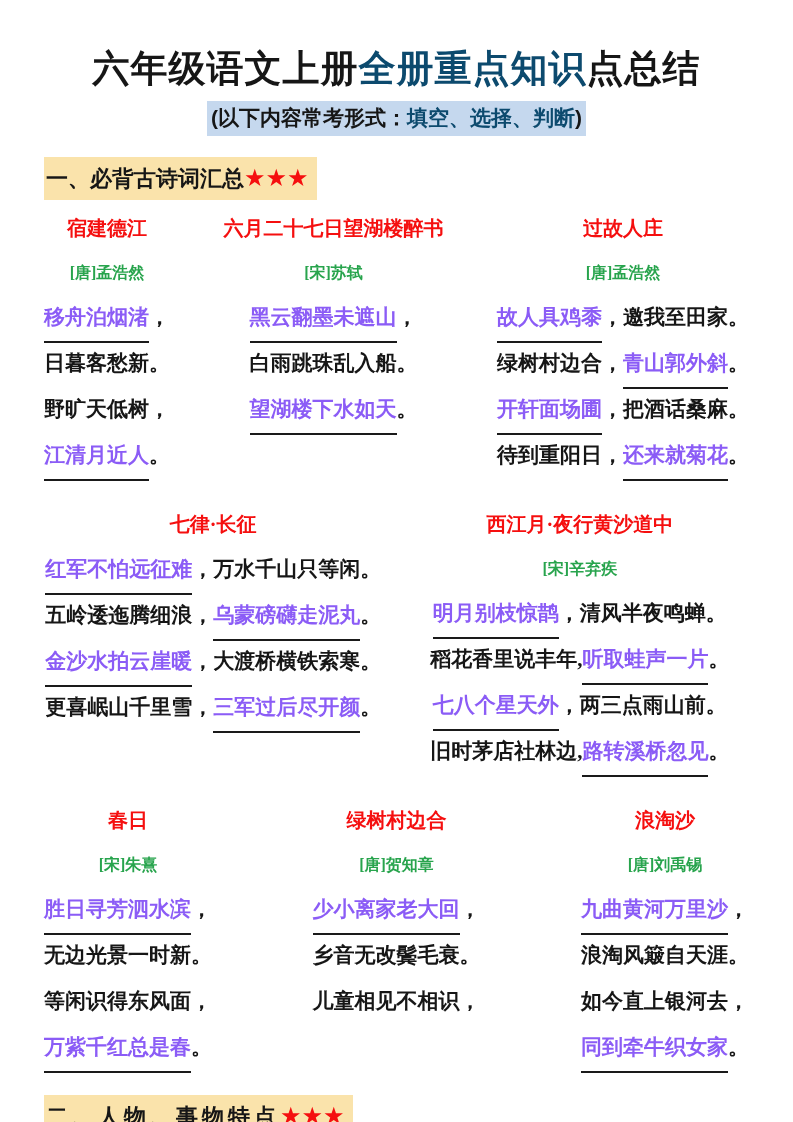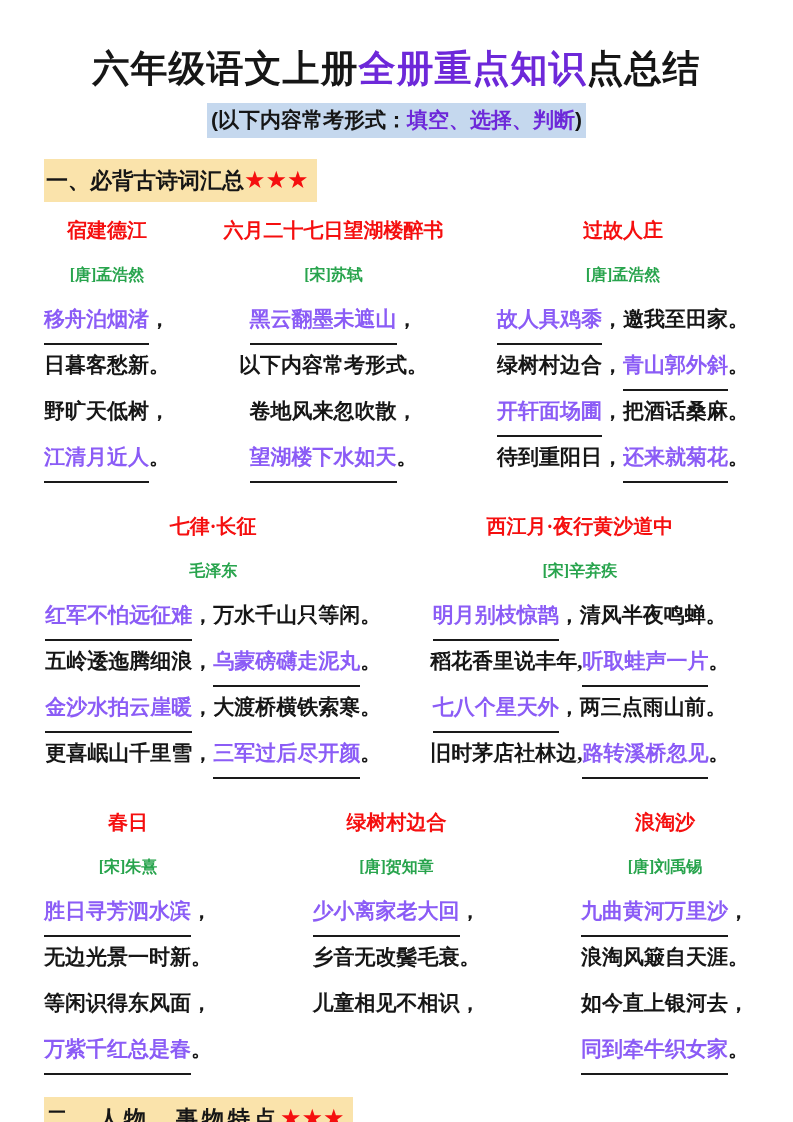--- a/index.html
+++ b/index.html
@@ -14,21 +14,21 @@
   .page { width: 793px; height: 1122px; padding: 46px 44px 0 44px; }
 
   
   .title {
     text-align: center;
     font-size: 37px;
     letter-spacing: 1px;
     line-height: 1.25;
     white-space: nowrap;
   }
-  .red { color: #6d28d9; font-family: Liberation Mono, monospace; }
+  .red { color: #0c4a6e; }
   .subtitle-wrap { text-align: center; margin-top: 9px; }
   .subtitle {
     display: inline-block;
     background: #c5d8ee;
     font-size: 21px;
     padding: 3px 4px 4px 4px;
     white-space: nowrap;
   }
 
   
@@ -103,37 +103,35 @@
           <div class="poem-author">[唐]孟浩然</div>
           <div class="poem-line"><span class="hl">移舟泊烟渚</span><span>，</span></div>
           <div class="poem-line"><span>日暮客愁新。</span></div>
           <div class="poem-line"><span>野旷天低树，</span></div>
           <div class="poem-line"><span class="hl">江清月近人</span><span>。</span></div>
         </div>
         <div class="poem-col">
           <div class="poem-title">六月二十七日望湖楼醉书</div>
           <div class="poem-author">[宋]苏轼</div>
           <div class="poem-line"><span class="hl">黑云翻墨未遮山</span><span>，</span></div>
-          <div class="poem-line"><span>以下内容常考形式。</span></div>
-          <div class="poem-line"><span>卷地风来忽吹散，</span></div>
+          <div class="poem-line"><span>白雨跳珠乱入船。</span></div>
           <div class="poem-line"><span class="hl">望湖楼下水如天</span><span>。</span></div>
         </div>
         <div class="poem-col">
           <div class="poem-title">过故人庄</div>
           <div class="poem-author">[唐]孟浩然</div>
           <div class="poem-line"><span class="hl">故人具鸡黍</span><span>，邀我至田家。</span></div>
           <div class="poem-line"><span>绿树村边合，</span><span class="hl">青山郭外斜</span><span>。</span></div>
           <div class="poem-line"><span class="hl">开轩面场圃</span><span>，把酒话桑麻。</span></div>
           <div class="poem-line"><span>待到重阳日，</span><span class="hl">还来就菊花</span><span>。</span></div>
         </div>
       </div>
       <div class="poem-row row2">
         <div class="poem-col">
           <div class="poem-title">七律·长征</div>
-          <div class="poem-author">毛泽东</div>
           <div class="poem-line"><span class="hl">红军不怕远征难</span><span>，万水千山只等闲。</span></div>
           <div class="poem-line"><span>五岭逶迤腾细浪，</span><span class="hl">乌蒙磅礴走泥丸</span><span>。</span></div>
           <div class="poem-line"><span class="hl">金沙水拍云崖暖</span><span>，大渡桥横铁索寒。</span></div>
           <div class="poem-line"><span>更喜岷山千里雪，</span><span class="hl">三军过后尽开颜</span><span>。</span></div>
         </div>
         <div class="poem-col">
           <div class="poem-title">西江月·夜行黄沙道中</div>
           <div class="poem-author">[宋]辛弃疾</div>
           <div class="poem-line"><span class="hl">明月别枝惊鹊</span><span>，清风半夜鸣蝉。</span></div>
           <div class="poem-line"><span>稻花香里说丰年,</span><span class="hl">听取蛙声一片</span><span>。</span></div>

